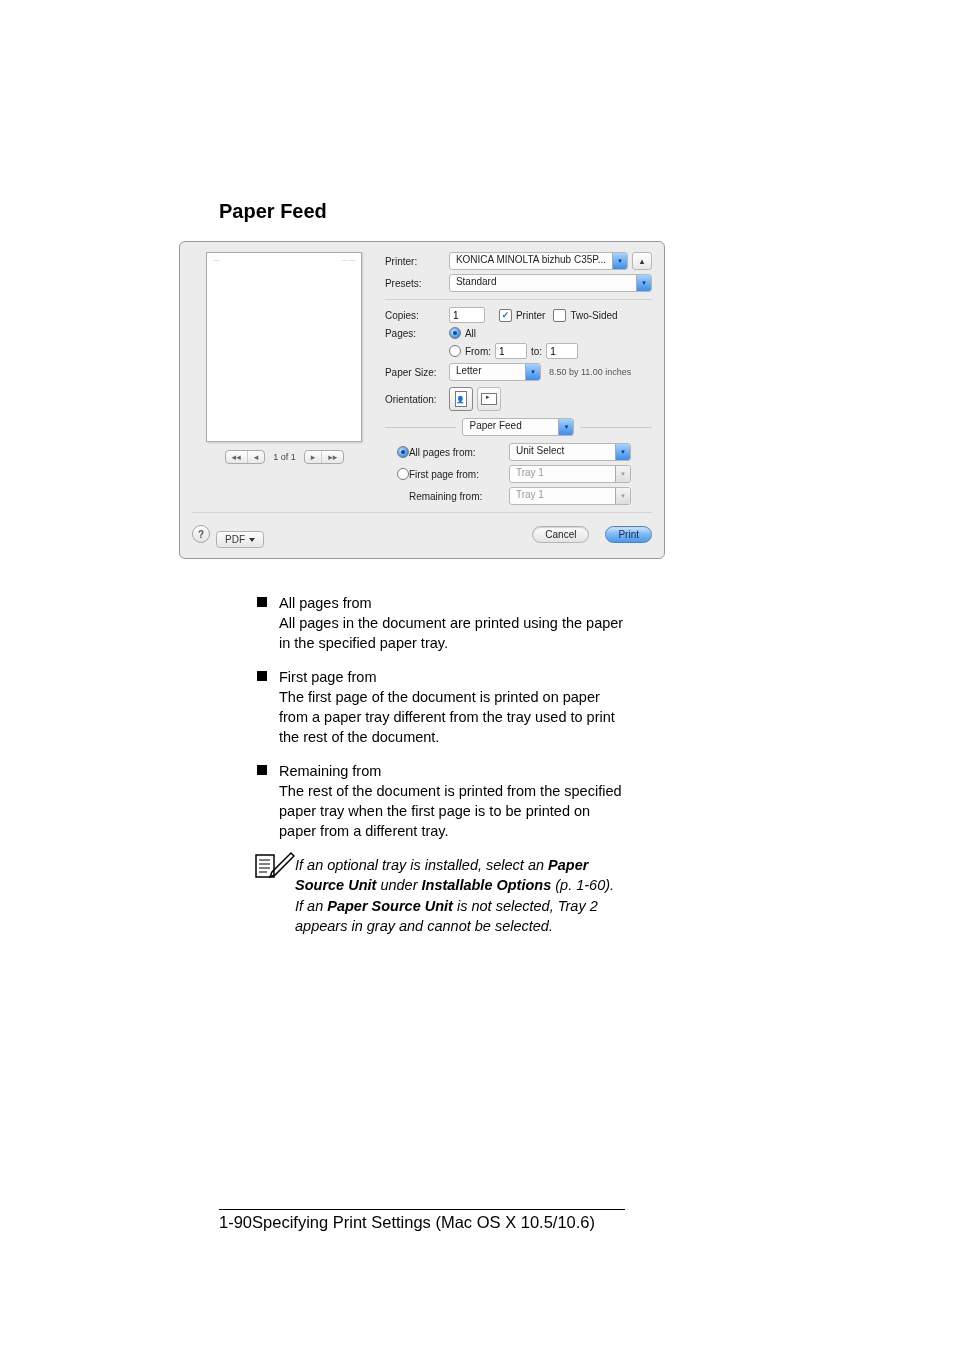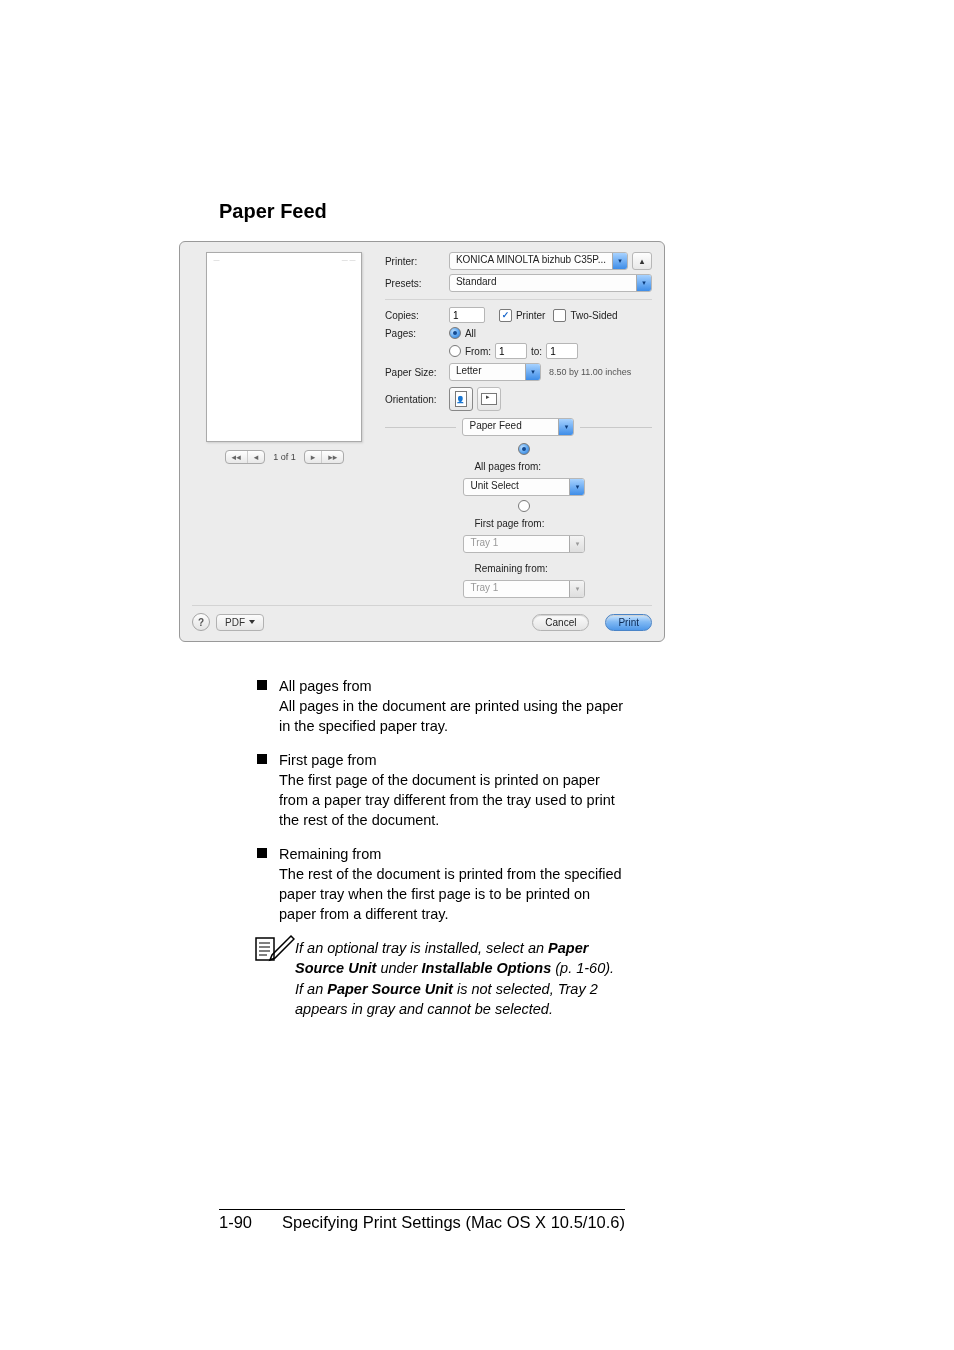--- a/index.html
+++ b/index.html
@@ -216,21 +216,21 @@
     gap:6px;
     margin: 3px 0 3px 0;
   }
   .fieldset-sep .line{flex:1;height:1px;background:#c9c9c9;}
   .fieldset-sep .sel{width:110px;}
 
   .source-grid{
     display:flex; flex-direction:column; gap:4px;
     margin-left: 12px;
   }
-  .src-row{display:flex;align-items:center;gap:6px;flex-direction:column;}
+  .src-row{display:flex;align-items:center;}
   .src-row .slbl{width:100px; font-size:10px;}
 
   .mac-btn{
     border:1px solid #b3b3b3;
     border-radius: 10px;
     padding: 2px 12px;
     font-size: 10px;
     background: linear-gradient(#fcfcfc,#e4e4e4);
     color:#222;
     box-shadow: 0 1px 1px #d0d0d0 inset;
@@ -255,21 +255,21 @@
     background:linear-gradient(#fdfdfd,#e4e4e4);
     display:flex;align-items:center;justify-content:center;
     font-size:10px;color:#555;font-weight:bold;
   }
   .pdf-btn{
     border:1px solid #b2b2b2;
     border-radius:4px;
     background:linear-gradient(#fcfcfc,#e6e6e6);
     padding:2px 8px;
     font-size:10px;color:#333;
-    display:inline-flex;align-items:center;gap:4px;
+    display:inline-flex;align-items:center;gap:4px;margin-top:11px;
   }
   .tri-down{
     display:inline-block;
     width:0;height:0;
     border-left:3px solid transparent;
     border-right:3px solid transparent;
     border-top:4px solid #333;
   }
 
   
@@ -317,21 +317,20 @@
     position: absolute;
     bottom: 118px;
     left: 219px;
     right: 205px;
   }
   .footer .rule{
     height:1px; background:#000; margin-bottom:3px;
   }
   .footer .line{
     display:flex;
-    justify-content:space-between;
     font-size: 16.5px;
   }
 </style>
 </head>
 <body>
 
 <div class="page">
 
   <h2 class="section-title">Paper Feed</h2>
 

